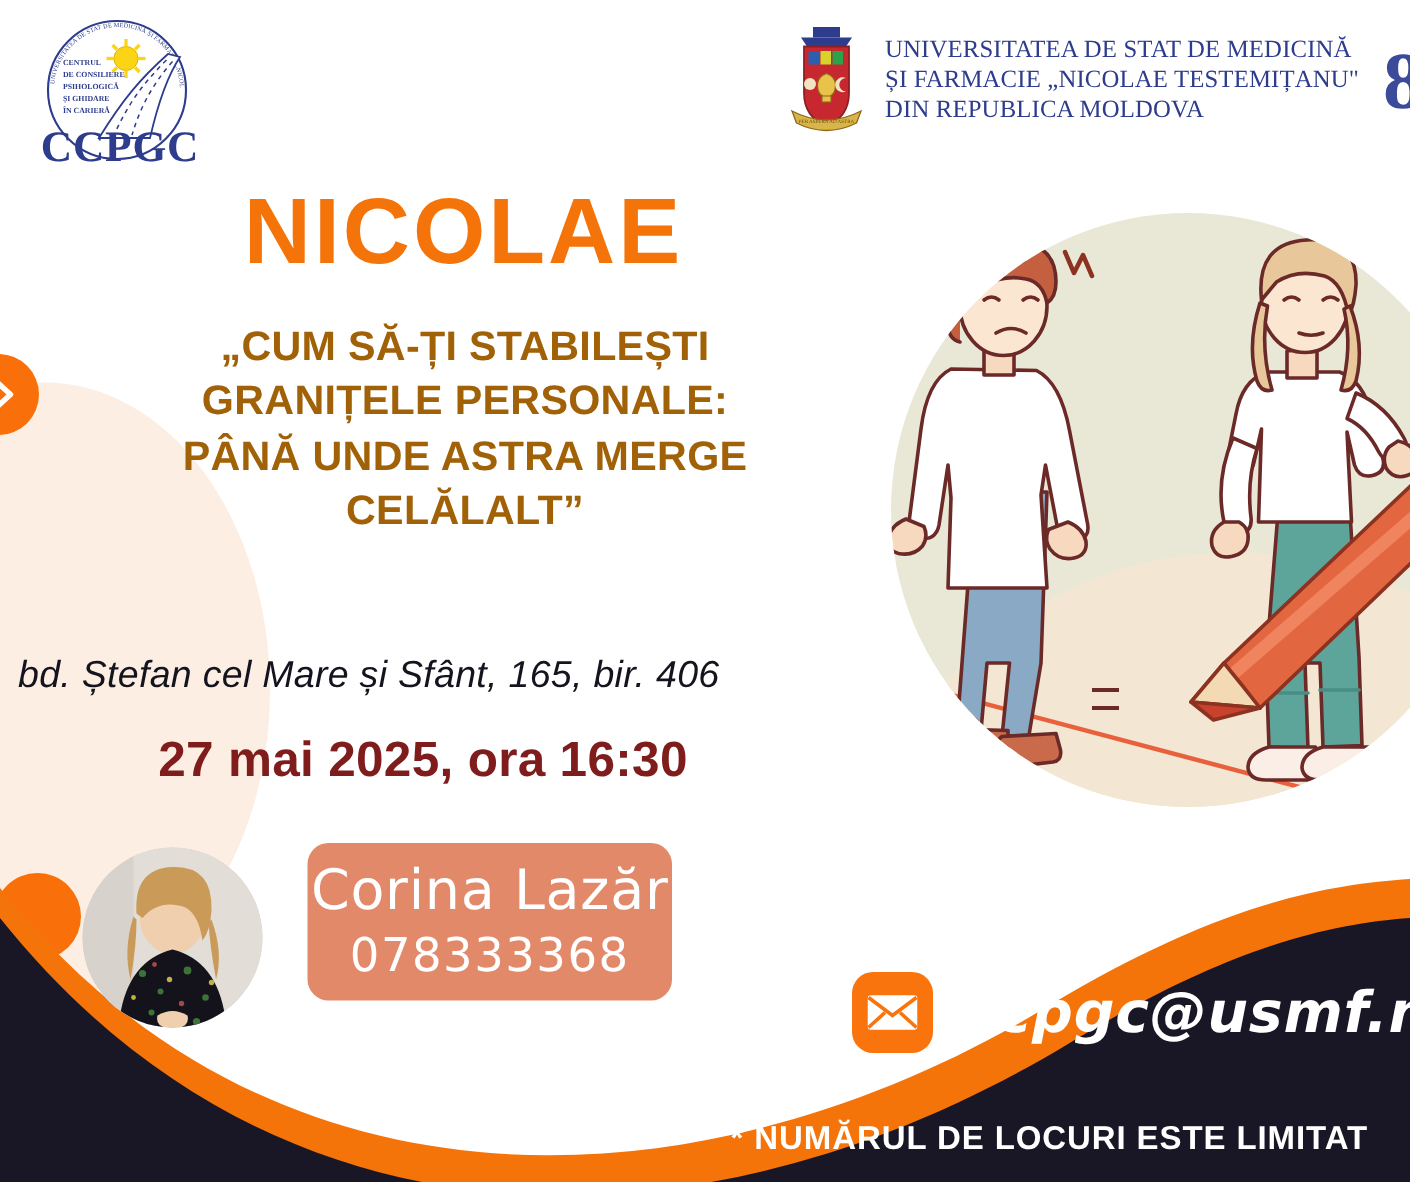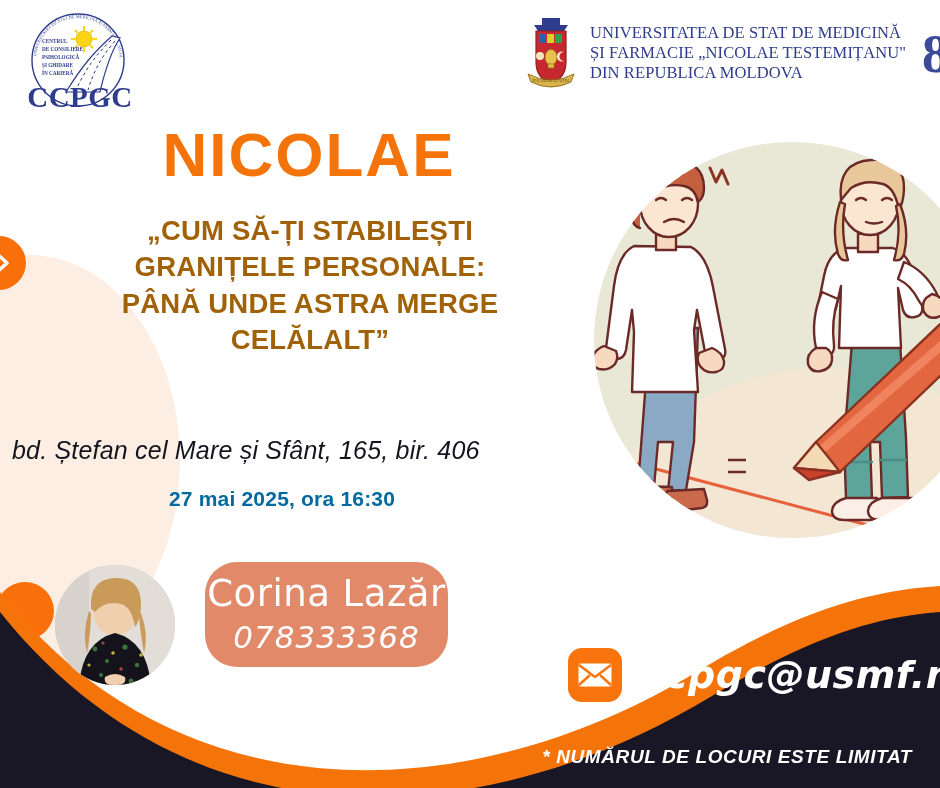--- a/index.html
+++ b/index.html
@@ -61,57 +61,57 @@
   .subtitle{
     left:60px;top:213px;width:500px;text-align:center;
     color:#a16207;font-weight:bold;font-size:27.5px;line-height:1.32;letter-spacing:.2px;
   }
   .address{
     left:12px;top:436px;width:570px;text-align:left;
     color:#14141e;font-style:italic;font-size:25px;letter-spacing:.2px;
   }
   .datetime{
     left:12px;top:487px;width:540px;text-align:center;
-    color:#0369a1;font-weight:bold;font-size:21px;letter-spacing:.2px;
+    color:#7f1d1d;font-weight:bold;font-size:33px;letter-spacing:.2px;
   }
 
   
   .portrait{
     left:55px;top:565px;width:120px;height:120px;border-radius:50%;
     overflow:hidden;background:#cfc9c2;
   }
   .portrait svg{display:block;}
   .name-badge{
-    left:205px;top:562px;width:243px;height:105px;border-radius:32px;
+    left:205px;top:562px;width:243px;height:105px;border-radius:14px;
     background:#e2896a;display:flex;flex-direction:column;
     align-items:center;justify-content:center;
   }
   .name-badge .nm{
     color:#fff;font-size:37px;line-height:1;letter-spacing:.5px;
     font-family:"DejaVu Sans", sans-serif;margin-top:-2px;
   }
   .name-badge .ph{
     color:#fff;font-size:31px;line-height:1;letter-spacing:1px;margin-top:10px;
-    font-style:italic;font-family:"DejaVu Sans", sans-serif;text-align:center;
+    font-family:"DejaVu Sans", sans-serif;text-align:center;
   }
 
   
   .email-row{left:568px;top:648px;display:flex;align-items:center;gap:20px;}
   .mail-icon{
     width:54px;height:54px;border-radius:14px;background:#f9740d;
     display:flex;align-items:center;justify-content:center;
   }
   .email-text{
     color:#ffffff;font-size:38px;font-style:italic;font-weight:bold;
     letter-spacing:.5px;font-family:"DejaVu Sans", sans-serif;
   }
 
   .footnote{
     left:0;top:746px;width:912px;text-align:right;
-    color:#ffffff;font-weight:bold;font-size:19px;letter-spacing:.6px;font-style:italic;
+    color:#ffffff;font-weight:bold;font-size:22px;letter-spacing:.6px;
   }
 </style>
 </head>
 <body>
 
 <div id="poster">
 
   <div class="layer peach-blob"></div>
 
   <div class="layer orange-chip-top">

